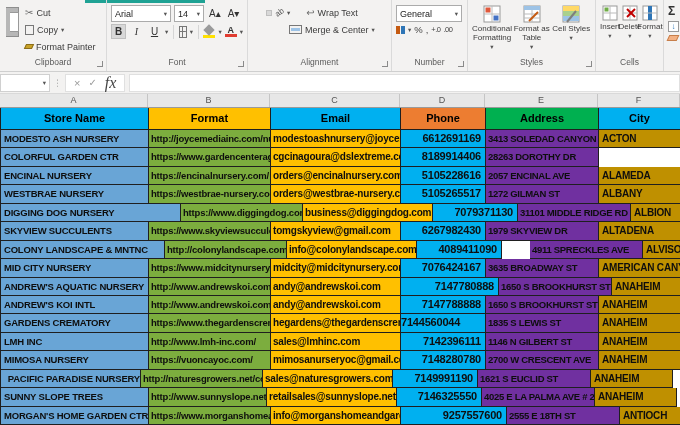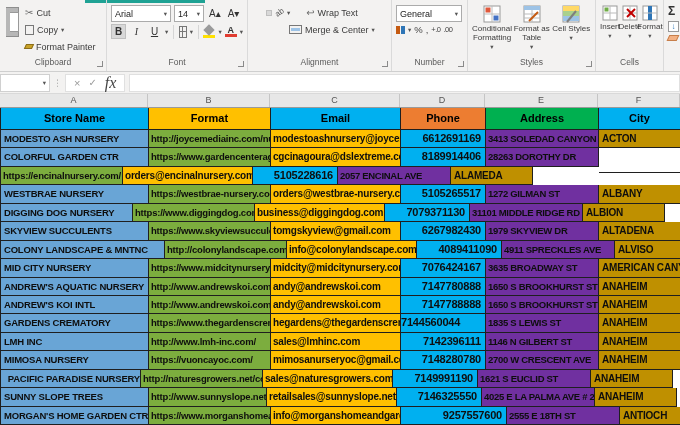--- a/index.html
+++ b/index.html
@@ -377,71 +377,72 @@
       </div>
       <div class="drow">
         <div class="cell dcell colA" style="width: 148px; background: rgb(105, 165, 214); text-align: left;">COLORFUL GARDEN CTR</div>
         <div class="cell dcell colB" style="width: 122px; background: rgb(124, 173, 62); text-align: left;">https://www.gardencenterago</div>
         <div class="cell dcell colC" style="width: 130px; background: rgb(255, 192, 0); text-align: left;">cgcinagoura@dslextreme.com</div>
         <div class="cell dcell colD" style="width: 85px; background: rgb(0, 176, 240); text-align: right;">8189914406</div>
         <div class="cell dcell colE" style="width: 113px; background: rgb(112, 48, 160); text-align: left;">28263 DOROTHY DR</div>
         <div class="cell dcell colF" style="width: 82px; background: #737373; text-align: right; margin-top: 24px;">AGOURA HILLS</div>
       </div>
       <div class="drow">
+        <div class="cell dcell colA" style="width: 148px; background: rgb(105, 165, 214); text-align: left;">ENCINAL NURSERY</div>
         <div class="cell dcell colB" style="width: 122px; background: rgb(124, 173, 62); text-align: left;">https://encinalnursery.com/</div>
         <div class="cell dcell colC" style="width: 130px; background: rgb(255, 192, 0); text-align: left;">orders@encinalnursery.com</div>
         <div class="cell dcell colD" style="width: 85px; background: rgb(0, 176, 240); text-align: right;">5105228616</div>
         <div class="cell dcell colE" style="width: 113px; background: rgb(112, 48, 160); text-align: left;">2057 ENCINAL AVE</div>
         <div class="cell dcell colF" style="width: 82px; background: rgb(191, 144, 0); text-align: left;">ALAMEDA</div>
       </div>
       <div class="drow">
         <div class="cell dcell colA" style="width: 148px; background: rgb(105, 165, 214); text-align: left;">WESTBRAE NURSERY</div>
         <div class="cell dcell colB" style="width: 122px; background: rgb(124, 173, 62); text-align: left;">https://westbrae-nursery.com</div>
         <div class="cell dcell colC" style="width: 130px; background: rgb(255, 192, 0); text-align: left;">orders@westbrae-nursery.com</div>
         <div class="cell dcell colD" style="width: 85px; background: rgb(0, 176, 240); text-align: right;">5105265517</div>
         <div class="cell dcell colE" style="width: 113px; background: rgb(112, 48, 160); text-align: left;">1272 GILMAN ST</div>
         <div class="cell dcell colF" style="width: 82px; background: rgb(191, 144, 0); text-align: left;">ALBANY</div>
       </div>
       <div class="drow">
-        <div class="cell dcell colA" style="width: 132px; background: rgb(105, 165, 214); text-align: left;">DIGGING DOG NURSERY</div>
+        <div class="cell dcell colA" style="width: 180px; background: rgb(105, 165, 214); text-align: left;">DIGGING DOG NURSERY</div>
         <div class="cell dcell colB" style="width: 122px; background: rgb(124, 173, 62); text-align: left;">https://www.diggingdog.com/</div>
         <div class="cell dcell colC" style="width: 130px; background: rgb(255, 192, 0); text-align: left;">business@diggingdog.com</div>
         <div class="cell dcell colD" style="width: 85px; background: rgb(0, 176, 240); text-align: right;">7079371130</div>
         <div class="cell dcell colE" style="width: 113px; background: rgb(112, 48, 160); text-align: left;">31101 MIDDLE RIDGE RD</div>
         <div class="cell dcell colF" style="width: 82px; background: rgb(191, 144, 0); text-align: left;">ALBION</div>
       </div>
       <div class="drow">
         <div class="cell dcell colA" style="width: 148px; background: rgb(105, 165, 214); text-align: left;">SKYVIEW SUCCULENTS</div>
         <div class="cell dcell colB" style="width: 122px; background: rgb(124, 173, 62); text-align: left;">https://www.skyviewsucculen</div>
         <div class="cell dcell colC" style="width: 130px; background: rgb(255, 192, 0); text-align: left;">tomgskyview@gmail.com</div>
         <div class="cell dcell colD" style="width: 85px; background: rgb(0, 176, 240); text-align: right;">6267982430</div>
         <div class="cell dcell colE" style="width: 113px; background: rgb(112, 48, 160); text-align: left;">1979 SKYVIEW DR</div>
         <div class="cell dcell colF" style="width: 82px; background: rgb(191, 144, 0); text-align: left;">ALTADENA</div>
       </div>
       <div class="drow">
         <div class="cell dcell colA" style="width: 164px; background: rgb(105, 165, 214); text-align: left;">COLONY LANDSCAPE &amp; MNTNC</div>
         <div class="cell dcell colB" style="width: 122px; background: rgb(124, 173, 62); text-align: left;">http://colonylandscape.com/c</div>
         <div class="cell dcell colC" style="width: 130px; background: rgb(255, 192, 0); text-align: left;">info@colonylandscape.com</div>
         <div class="cell dcell colD" style="width: 85px; background: rgb(0, 176, 240); text-align: right;">4089411090</div>
-        <div class="cell dcell colE" style="width: 113px; background: rgb(112, 48, 160); text-align: left;">4911 SPRECKLES AVE</div>
+        <div class="cell dcell colE" style="width: 113px; background: rgb(112, 48, 160); text-align: left; margin-left: 28px;">4911 SPRECKLES AVE</div>
         <div class="cell dcell colF" style="width: 82px; background: rgb(191, 144, 0); text-align: left;">ALVISO</div>
       </div>
       <div class="drow">
         <div class="cell dcell colA" style="width: 148px; background: rgb(105, 165, 214); text-align: left;">MID CITY NURSERY</div>
         <div class="cell dcell colB" style="width: 122px; background: rgb(124, 173, 62); text-align: left;">https://www.midcitynursery.c</div>
         <div class="cell dcell colC" style="width: 130px; background: rgb(255, 192, 0); text-align: left;">midcity@midcitynursery.com</div>
         <div class="cell dcell colD" style="width: 85px; background: rgb(0, 176, 240); text-align: right;">7076424167</div>
         <div class="cell dcell colE" style="width: 113px; background: rgb(112, 48, 160); text-align: left;">3635 BROADWAY ST</div>
         <div class="cell dcell colF" style="width: 82px; background: rgb(191, 144, 0); text-align: left;">AMERICAN CANYON</div>
       </div>
       <div class="drow">
         <div class="cell dcell colA" style="width: 148px; background: rgb(105, 165, 214); text-align: left;">ANDREW'S AQUATIC NURSERY</div>
         <div class="cell dcell colB" style="width: 122px; background: rgb(124, 173, 62); text-align: left;">http://www.andrewskoi.com/c</div>
         <div class="cell dcell colC" style="width: 130px; background: rgb(255, 192, 0); text-align: left;">andy@andrewskoi.com</div>
-        <div class="cell dcell colD" style="width: 85px; background: rgb(0, 176, 240); text-align: right;">7147780888</div>
+        <div class="cell dcell colD" style="width: 98px; background: rgb(0, 176, 240); text-align: right;">7147780888</div>
         <div class="cell dcell colE" style="width: 113px; background: rgb(112, 48, 160); text-align: left;">1650 S BROOKHURST ST</div>
         <div class="cell dcell colF" style="width: 82px; background: rgb(191, 144, 0); text-align: left;">ANAHEIM</div>
       </div>
       <div class="drow">
         <div class="cell dcell colA" style="width: 148px; background: rgb(105, 165, 214); text-align: left;">ANDREW'S KOI INTL</div>
         <div class="cell dcell colB" style="width: 122px; background: rgb(124, 173, 62); text-align: left;">http://www.andrewskoi.com/c</div>
         <div class="cell dcell colC" style="width: 130px; background: rgb(255, 192, 0); text-align: left;">andy@andrewskoi.com</div>
         <div class="cell dcell colD" style="width: 85px; background: rgb(0, 176, 240); text-align: right;">7147788888</div>
         <div class="cell dcell colE" style="width: 113px; background: rgb(112, 48, 160); text-align: left;">1650 S BROOKHURST ST</div>
         <div class="cell dcell colF" style="width: 82px; background: rgb(191, 144, 0); text-align: left;">ANAHEIM</div>

